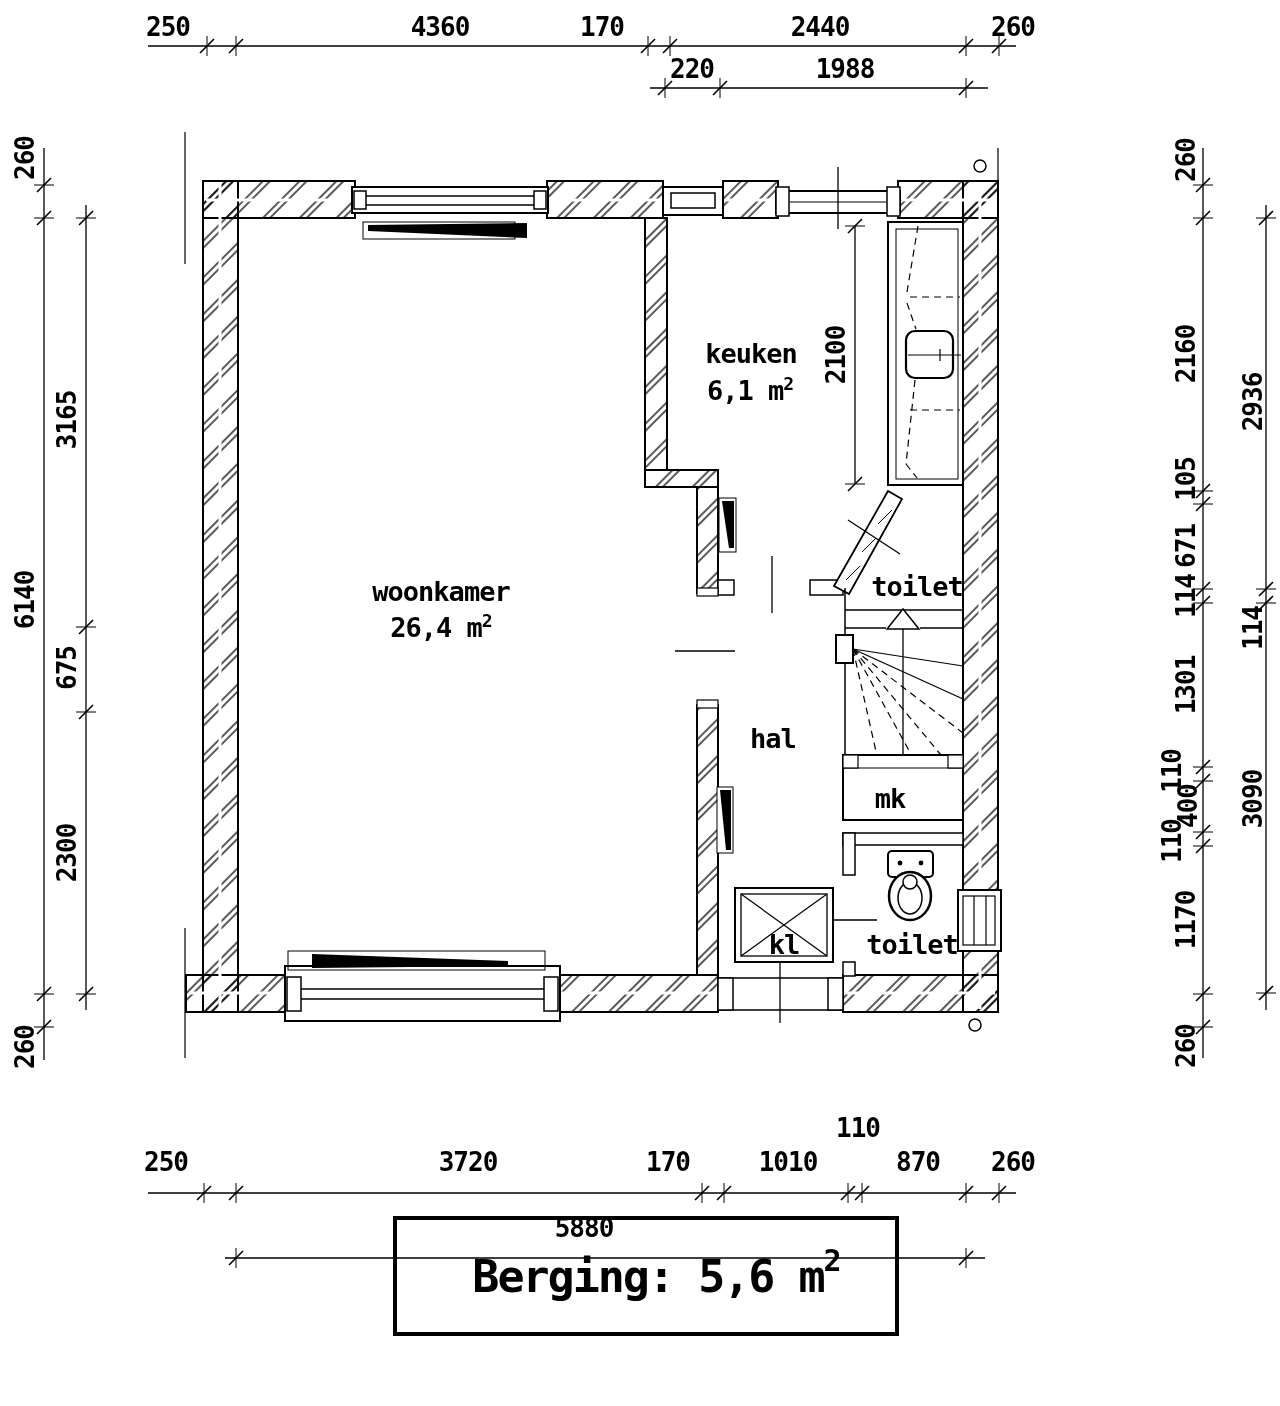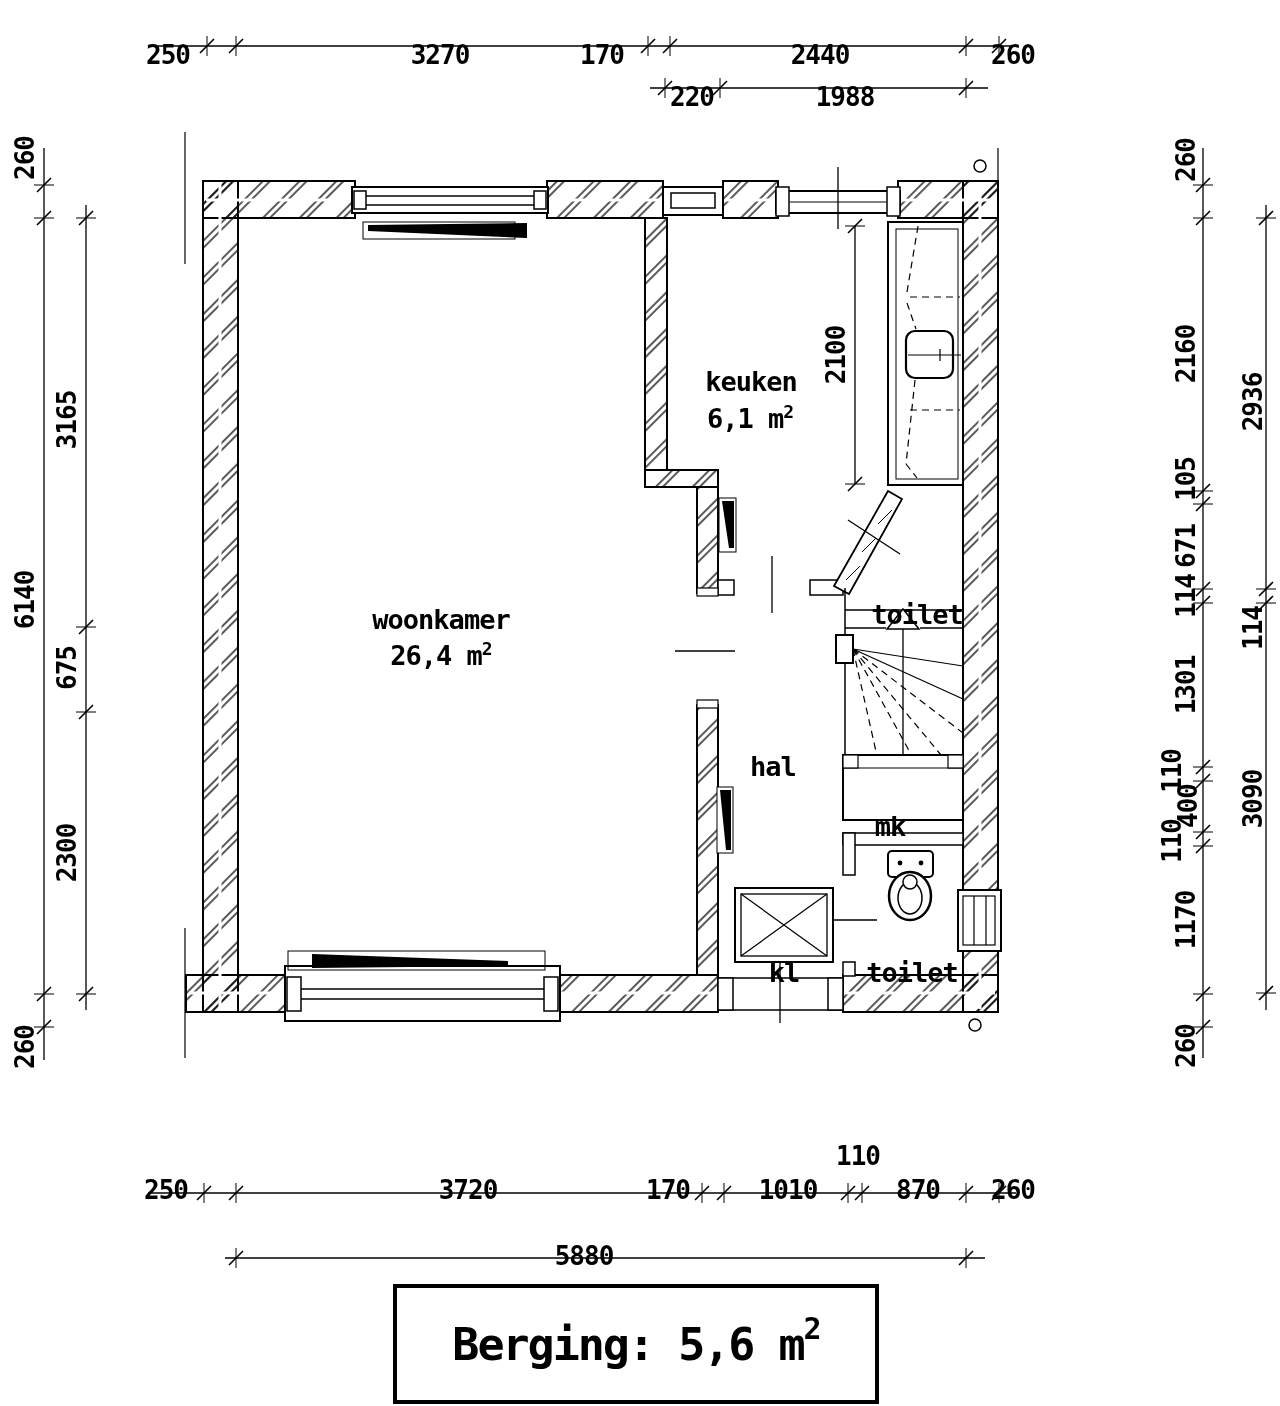--- a/index.html
+++ b/index.html
@@ -1,27 +1,27 @@
 <!DOCTYPE html>
 <html><head>
 <meta charset="utf-8">
 <style>
   html,body{margin:0;padding:0;background:#ffffff;}
   #stage{position:relative;width:1280px;height:1406px;background:#ffffff;overflow:hidden;
          font-family:"DejaVu Sans Mono","Liberation Mono",monospace;color:#000;}
   #plan-svg{position:absolute;left:0;top:0;}
   .hlab{position:absolute;transform:translate(-50%,-50%);font-weight:bold;font-size:26px;
-        white-space:nowrap;letter-spacing:-1px;margin-top:28px;}
+        white-space:nowrap;letter-spacing:-1px;}
   .vlab{position:absolute;transform:translate(-50%,-50%) rotate(-90deg);font-weight:bold;
         font-size:26px;white-space:nowrap;letter-spacing:-1px;}
   .room{font-size:27px;text-align:center;}
   .sup{font-size:18px;font-weight:bold;position:relative;top:-10px;}
-  .berging{position:absolute;left:393px;top:1284px;width:478px;height:112px;
+  .berging{position:absolute;left:393px;top:1216px;width:478px;height:112px;
            border:4px solid #000;display:flex;align-items:center;justify-content:center;
-           font-size:45px;font-weight:bold;letter-spacing:-2px;}
+           font-size:45px;font-weight:bold;letter-spacing:-2px;padding-left:20px;}
   .berging .sup{font-size:30px;top:-16px;}
 </style>
 </head>
 <body>
 
 <div id="stage">
 
 <svg id="plan-svg" width="1280" height="1406" viewBox="0 0 1280 1406">
   <defs>
     <pattern id="hatch" width="26" height="10" patternUnits="userSpaceOnUse" patternTransform="rotate(45)">
@@ -314,21 +314,21 @@
       </g>
   <g>
         <line x1="848" y1="233" x2="862" y2="219" stroke="#000" stroke-width="1.6"></line>
         <line x1="845" y1="226" x2="865" y2="226" stroke="#000" stroke-width="1"></line>
         <line x1="848" y1="491" x2="862" y2="477" stroke="#000" stroke-width="1.6"></line>
         <line x1="845" y1="484" x2="865" y2="484" stroke="#000" stroke-width="1"></line>
       </g>
 </svg>
 
 <div class="hlab" style="left:168px;top:27px">250</div>
-<div class="hlab" style="left:440px;top:27px">3270</div>
+<div class="hlab" style="left:440px;top:27px">4360</div>
 <div class="hlab" style="left:602px;top:27px">170</div>
 <div class="hlab" style="left:820px;top:27px">2440</div>
 <div class="hlab" style="left:1013px;top:27px">260</div>
 <div class="hlab" style="left:692px;top:69px">220</div>
 <div class="hlab" style="left:845px;top:69px">1988</div>
 
 <div class="vlab" style="left:25px;top:158px">260</div>
 <div class="vlab" style="left:25px;top:600px">6140</div>
 <div class="vlab" style="left:25px;top:1047px">260</div>
 <div class="vlab" style="left:67px;top:420px">3165</div>

